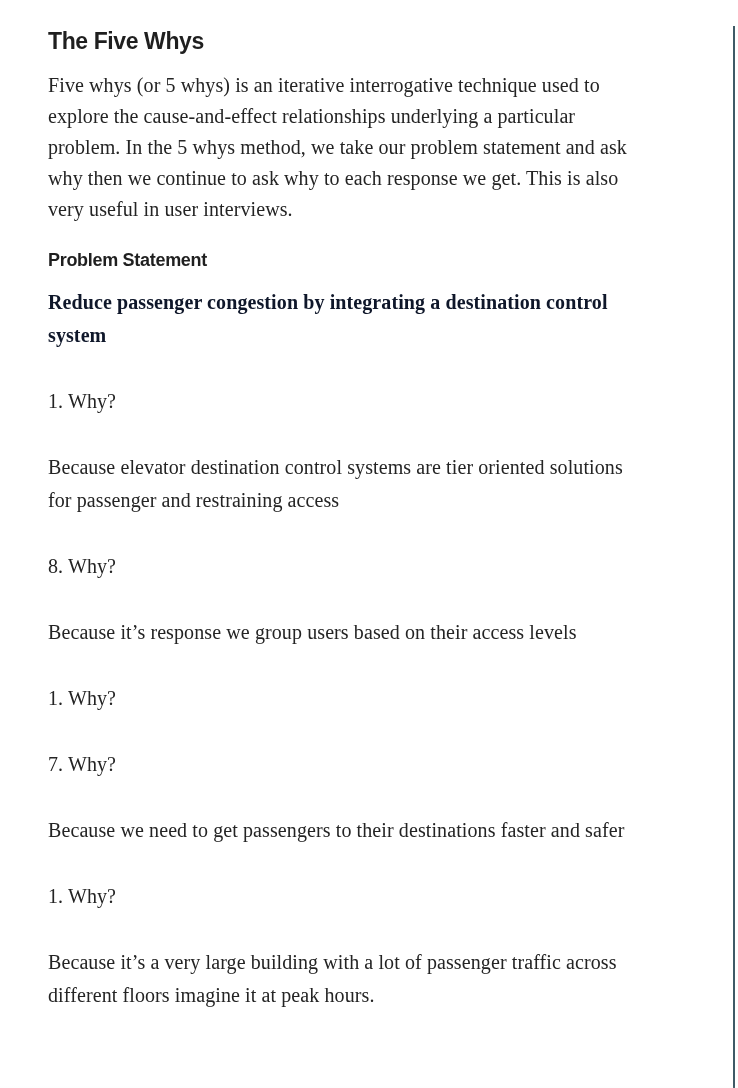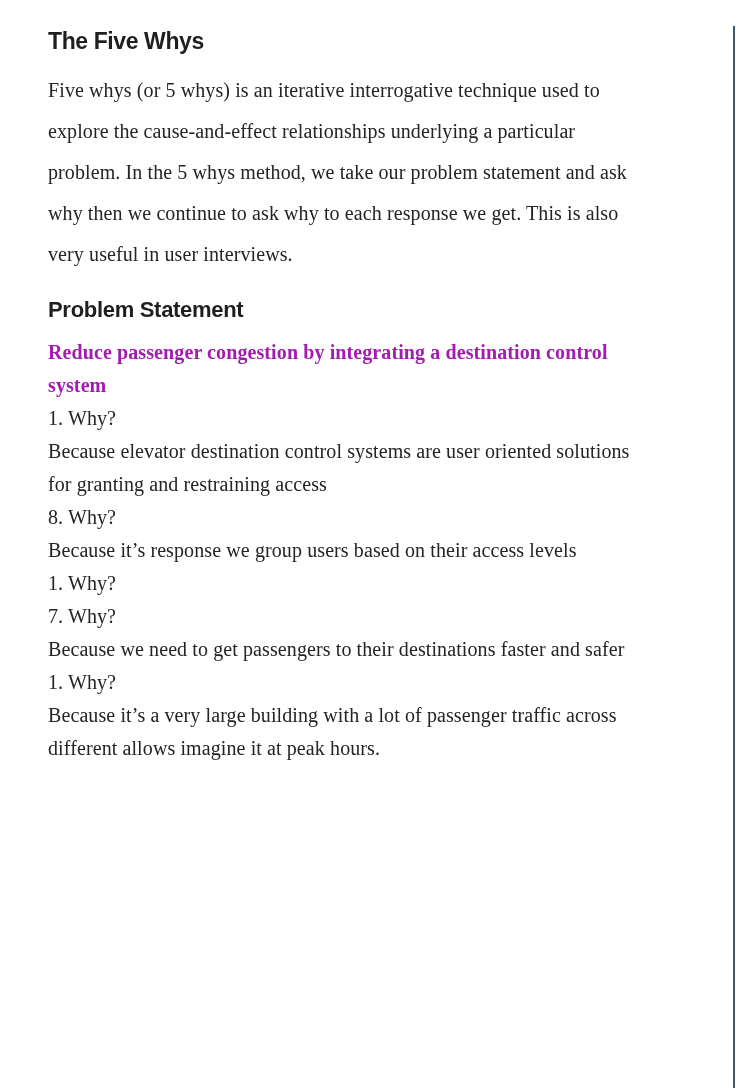--- a/index.html
+++ b/index.html
@@ -25,46 +25,47 @@
     font-family: "Liberation Sans", sans-serif;
     font-weight: 700;
     font-size: 23px;
     line-height: 30px;
     letter-spacing: -0.4px;
     color: #1f1f1f;
     margin-top: 26px;
   }
   .intro {
     font-size: 20px;
-    line-height: 41px;
+    line-height: 31px;
     color: #242424;
     margin-top: 14px;
     letter-spacing: 0.1px;
   }
   .section-heading {
     font-family: "Liberation Sans", sans-serif;
     font-weight: 700;
-    font-size: 22px;
+    font-size: 18px;
     line-height: 24px;
     letter-spacing: -0.3px;
     color: #1f1f1f;
     margin-top: 23px;
   }
   .statement {
     font-size: 20px;
     line-height: 33px;
     font-weight: 700;
-    color: #a21caf;
+    color: #0f172a;
     margin-top: 14px;
     letter-spacing: 0.1px;
   }
   .qa-line {
     font-size: 20px;
     line-height: 33px;
     color: #242424;
+    margin-top: 33px;
     letter-spacing: 0.1px;
   }
   .right-frame-border {
     position: absolute;
     top: 0;
     right: 3px;
     width: 2px;
     height: 100%;
     background: #3f5a66;
   }
@@ -85,31 +86,31 @@
 
     <h1 class="article-title">The Five Whys</h1>
 
     <p class="intro">Five whys (or 5 whys) is an iterative interrogative technique used to explore the cause-and-effect relationships underlying a particular problem. In the 5 whys method, we take our problem statement and ask why then we continue to ask why to each response we get. This is also very useful in user interviews.</p>
 
     <h2 class="section-heading">Problem Statement</h2>
 
     <p class="statement">Reduce passenger congestion by integrating a destination control system</p>
 
     <p class="qa-line">1. Why?</p>
-    <p class="qa-line">Because elevator destination control systems are user oriented solutions for granting and restraining access</p>
+    <p class="qa-line">Because elevator destination control systems are tier oriented solutions for passenger and restraining access</p>
 
     <p class="qa-line">8. Why?</p>
     <p class="qa-line">Because it’s response we group users based on their access levels</p>
 
     <p class="qa-line">1. Why?</p>
 
     <p class="qa-line">7. Why?</p>
     <p class="qa-line">Because we need to get passengers to their destinations faster and safer</p>
 
     <p class="qa-line">1. Why?</p>
-    <p class="qa-line">Because it’s a very large building with a lot of passenger traffic across different allows imagine it at peak hours.</p>
+    <p class="qa-line">Because it’s a very large building with a lot of passenger traffic across different floors imagine it at peak hours.</p>
 
   </div>
 
   <div class="right-frame-border"></div>
   <div class="bottom-fade"></div>
 
 </div>
 
 </body></html>

